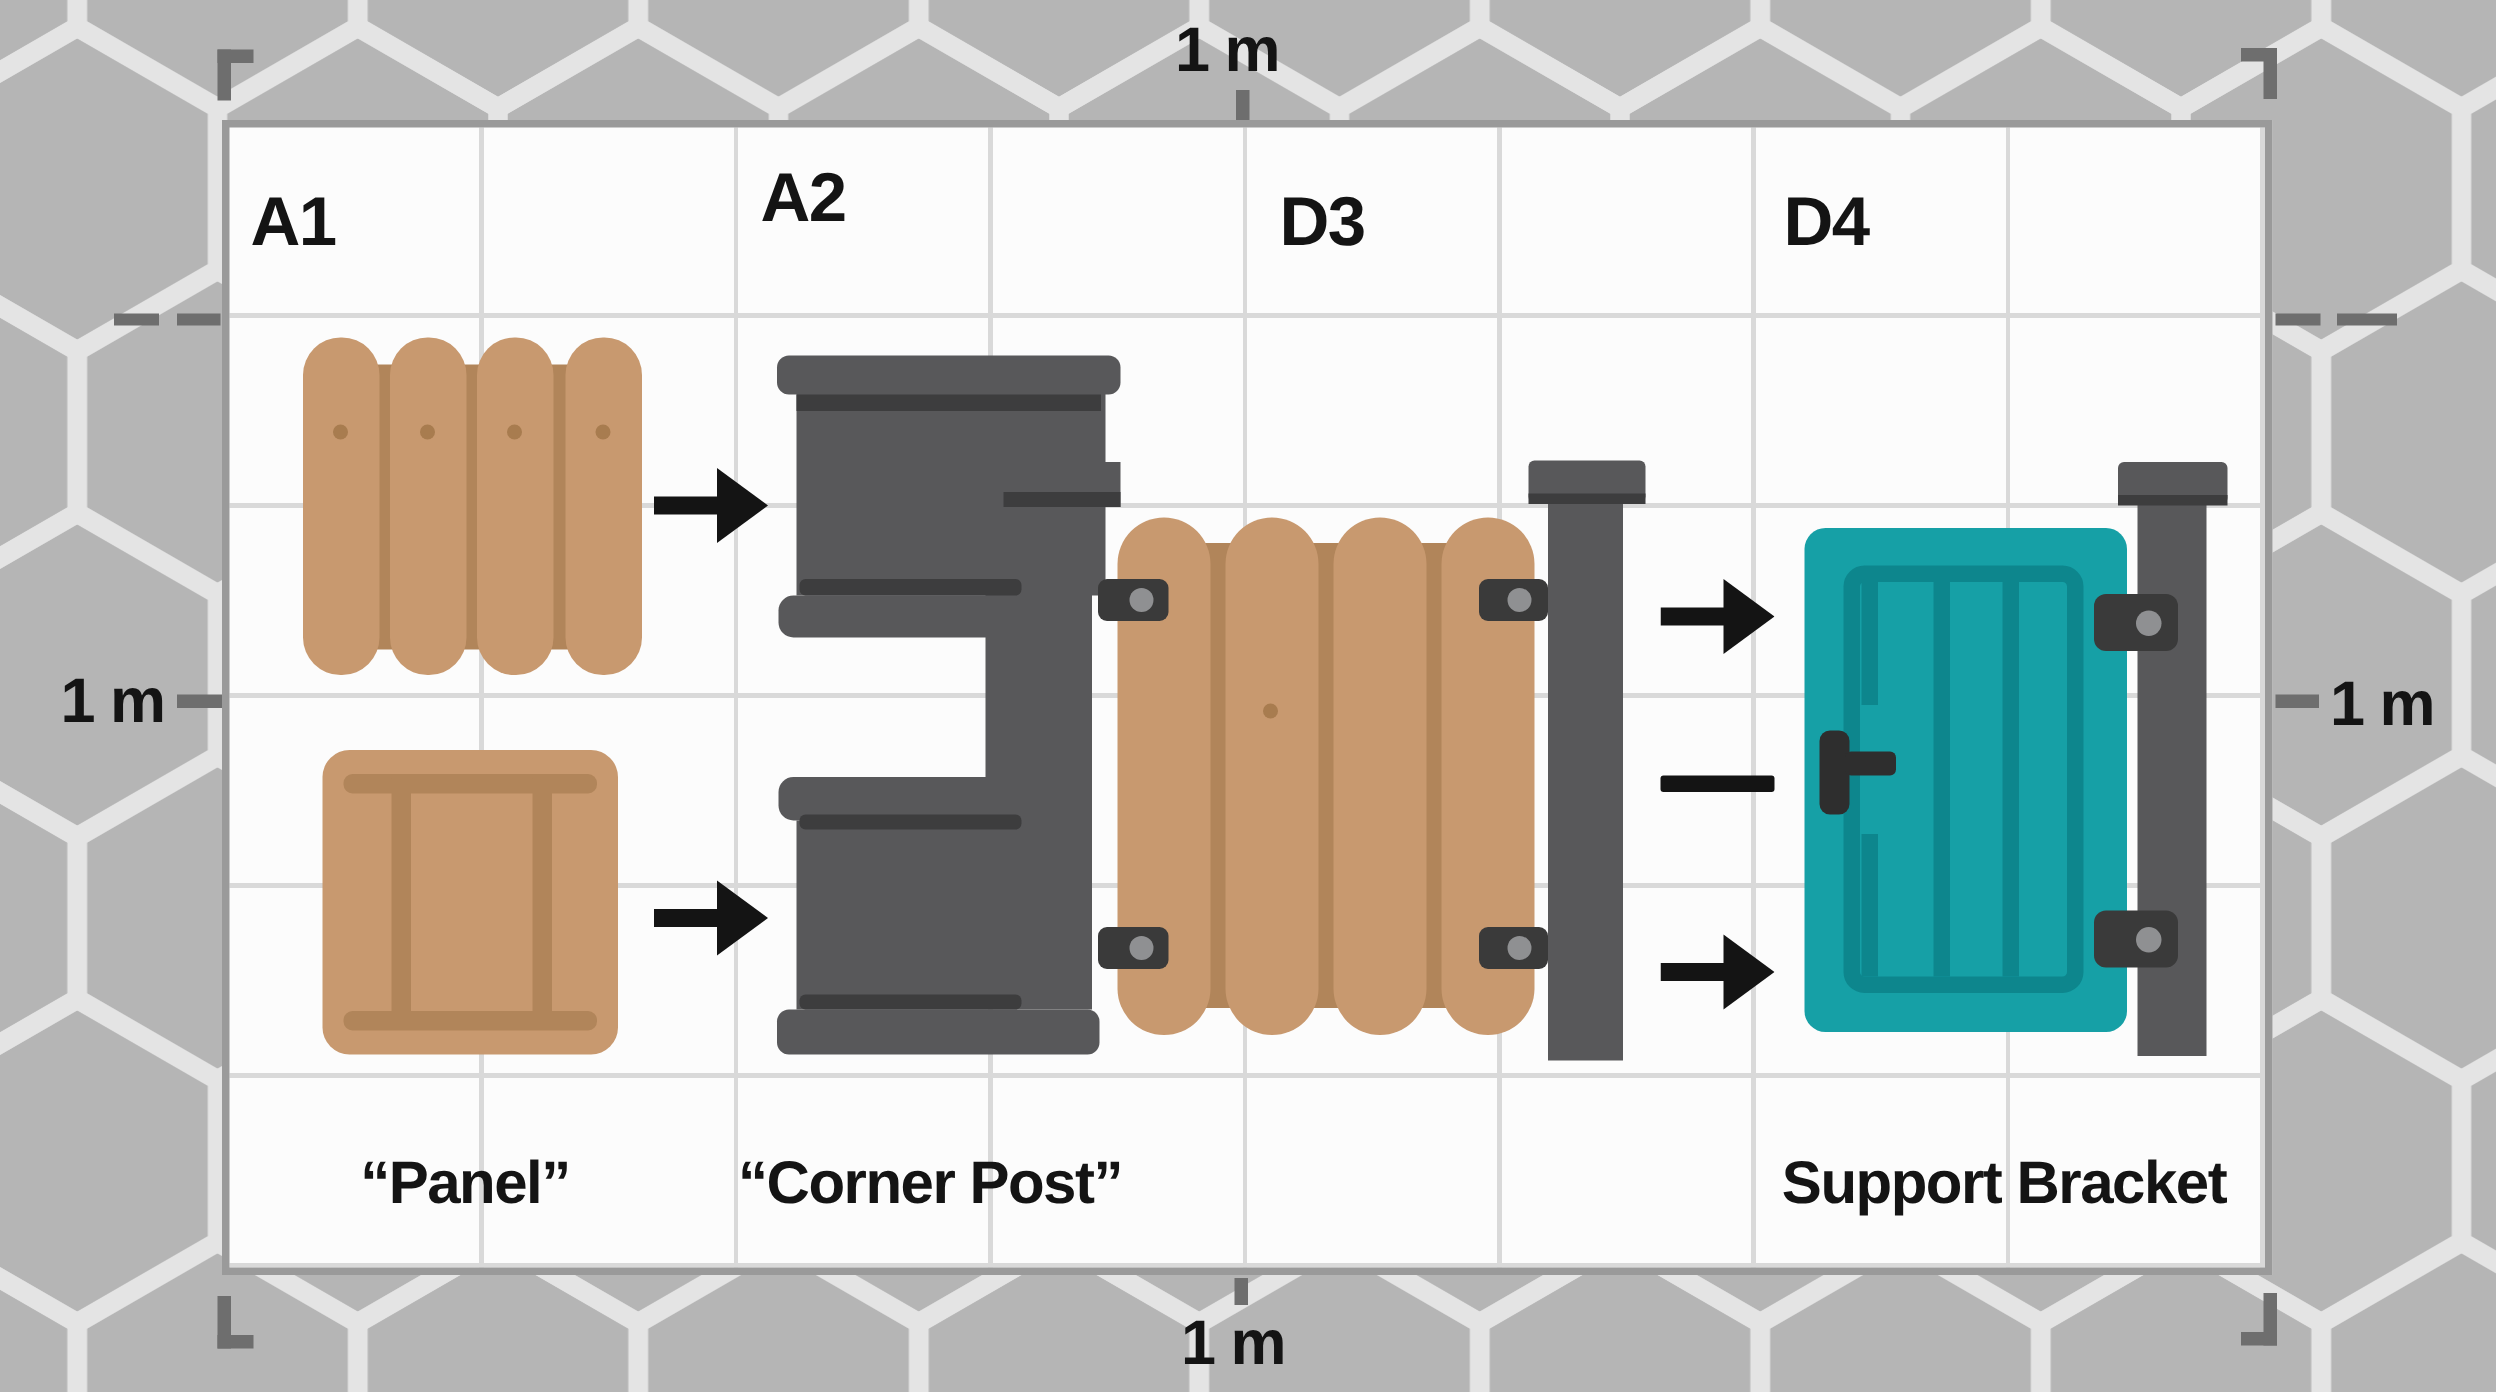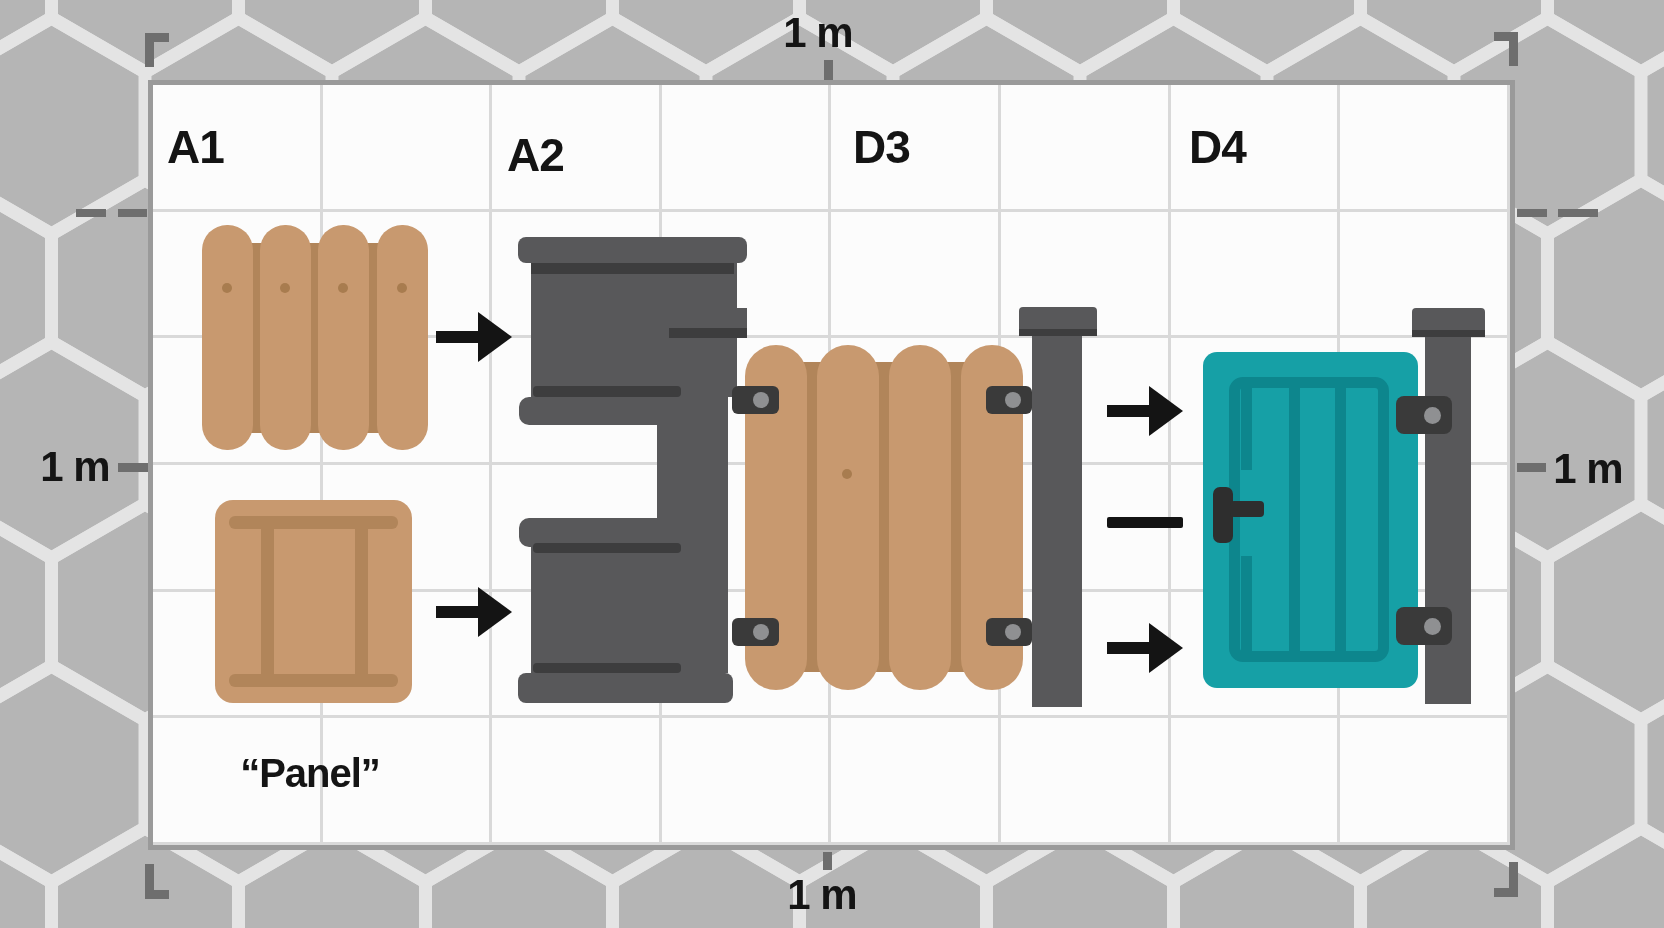--- a/index.html
+++ b/index.html
@@ -77,21 +77,21 @@
   <div class="abs tick" style="left:118px;top:209px;width:29px;height:8px"></div>
   <div class="abs tick" style="left:1517px;top:209px;width:30px;height:8px"></div>
   <div class="abs tick" style="left:1558px;top:209px;width:40px;height:8px"></div>
 
   <div class="abs dim" style="left:818px;top:12px">1 m</div>
   <div class="abs dim" style="left:822px;top:874px">1 m</div>
   <div class="abs dim" style="left:75px;top:446px">1 m</div>
   <div class="abs dim" style="left:1588px;top:448px">1 m</div>
 
   <div class="abs cell-label" style="left:167px;top:124px">A1</div>
-  <div class="abs cell-label" style="left:507px;top:132px">A2</div>
+  <div class="abs cell-label" style="left:507px;top:108px">A2</div>
   <div class="abs cell-label" style="left:853px;top:124px">D3</div>
   <div class="abs cell-label" style="left:1189px;top:124px">D4</div>
 
   <div class="grp">
     <div class="abs woodd" style="left:211px;top:243px;width:208px;height:190px;border-radius:8px"></div>
     <div class="abs wood" style="left:202px;top:225px;width:51px;height:225px;border-radius:25px"></div>
     <div class="abs wood" style="left:260px;top:225px;width:51px;height:225px;border-radius:25px"></div>
     <div class="abs wood" style="left:318px;top:225px;width:51px;height:225px;border-radius:25px"></div>
     <div class="abs wood" style="left:377px;top:225px;width:51px;height:225px;border-radius:25px"></div>
     <div class="abs dot" style="left:222px;top:283px;width:10px;height:10px"></div>
@@ -174,15 +174,17 @@
     <div class="abs" style="left:1230px;top:501px;width:34px;height:16px;border-radius:4px;background:var(--handle)"></div>
     <div class="abs post" style="left:1425px;top:334px;width:46px;height:370px"></div>
     <div class="abs post" style="left:1412px;top:308px;width:73px;height:28px;border-radius:4px"></div>
     <div class="abs postd" style="left:1412px;top:330px;width:73px;height:7px"></div>
     <div class="abs hinge" style="left:1396px;top:396px;width:56px;height:38px;border-radius:8px"></div>
     <div class="abs hinge" style="left:1396px;top:607px;width:56px;height:38px;border-radius:8px"></div>
     <div class="abs bolt" style="left:1424px;top:407px;width:17px;height:17px"></div>
     <div class="abs bolt" style="left:1424px;top:618px;width:17px;height:17px"></div>
   </div>
 
-  <div class="abs caption" style="left:310px;top:753px">“Panel”</div>
+  <div class="abs caption" style="left:310px;top:769px">“Panel”</div>
+  <div class="abs caption" style="left:620px;top:769px">“Corner Post”</div>
+  <div class="abs caption" style="left:1336px;top:769px">Support Bracket</div>
 
 </div>
 
 </body></html>

